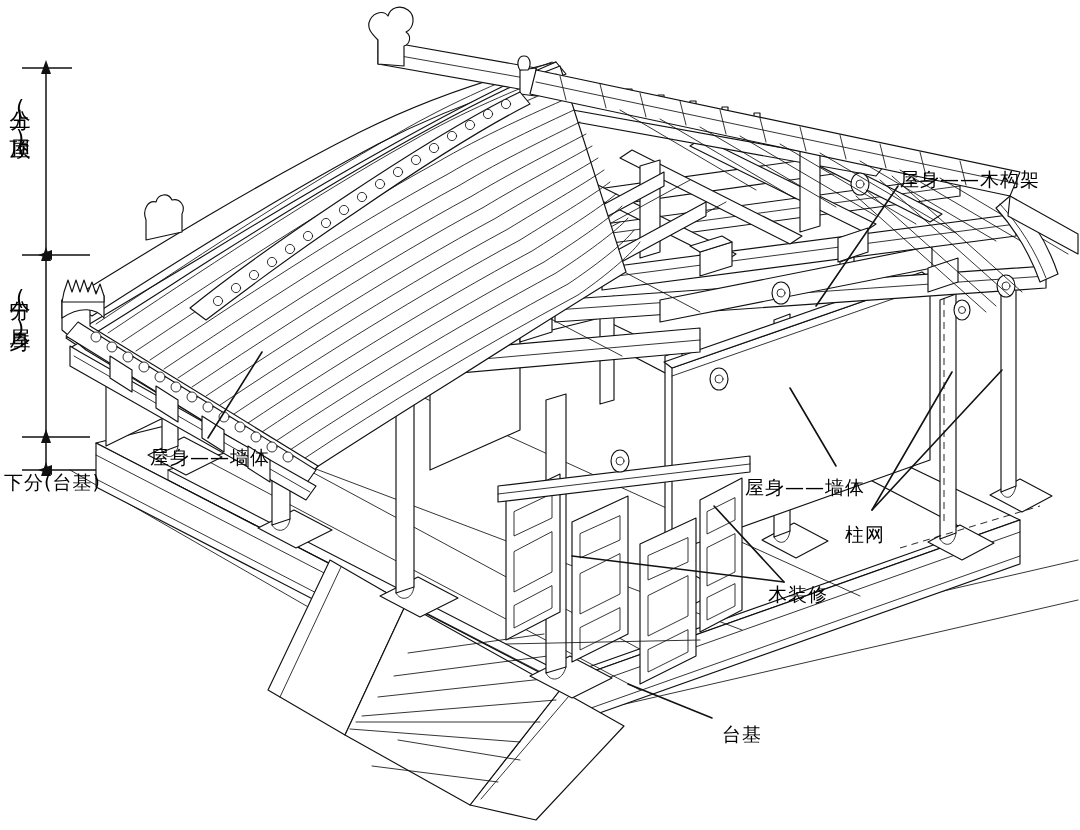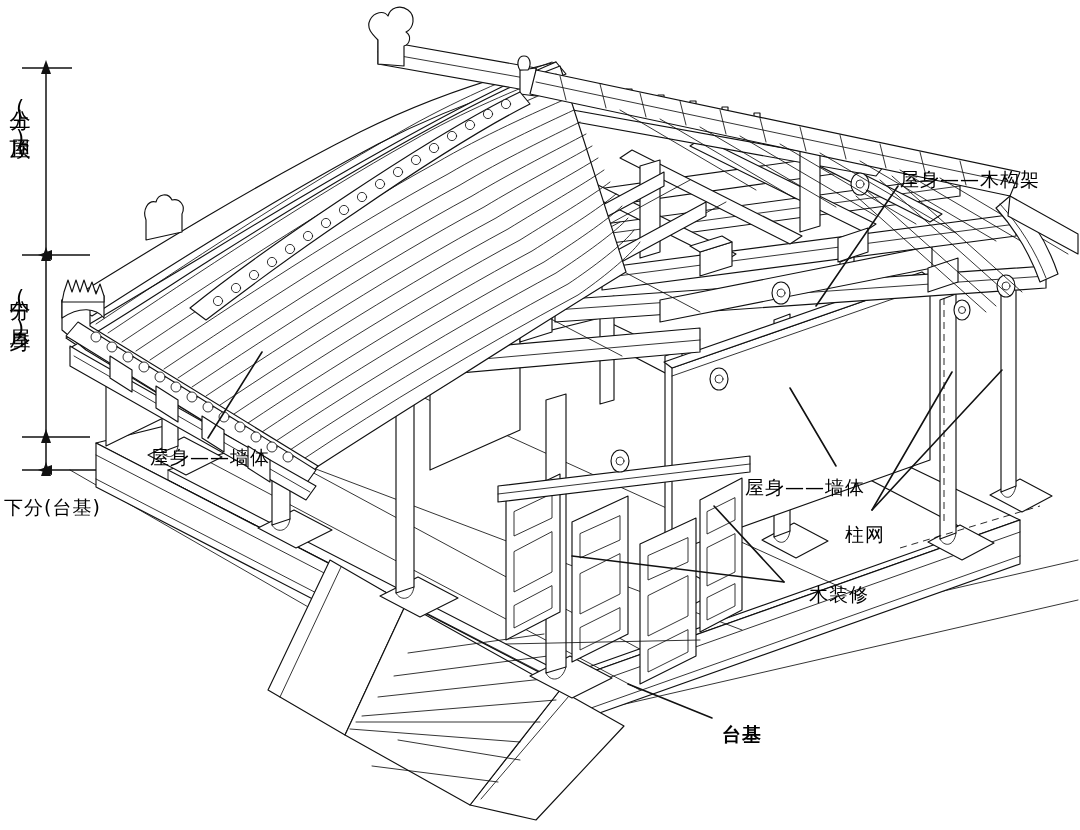--- a/index.html
+++ b/index.html
@@ -484,22 +484,22 @@
 
       <line class="lead" x1="784" y1="582" x2="572" y2="556"></line>
       <line class="lead" x1="784" y1="582" x2="714" y2="506"></line>
 
       <line class="lead" x1="712" y1="718" x2="628" y2="684"></line>
     </g>
   </svg>
 
   <div class="lbl lbl-v" style="left:6px;top:92px;">上分(屋顶)</div>
   <div class="lbl lbl-v" style="left:6px;top:282px;">中分(屋身)</div>
-  <div class="lbl lbl-h" style="left:4px;top:495px;">下分(台基)</div>
+  <div class="lbl lbl-h" style="left:4px;top:470px;">下分(台基)</div>
 
   <div class="lbl lbl-h" style="left:900px;top:167px;">屋身——木构架</div>
   <div class="lbl lbl-h" style="left:150px;top:445px;">屋身——墙体</div>
   <div class="lbl lbl-h" style="left:745px;top:475px;">屋身——墙体</div>
   <div class="lbl lbl-h" style="left:845px;top:522px;text-align:center;">柱网</div>
-  <div class="lbl lbl-h" style="left:809px;top:582px;">木装修</div>
-  <div class="lbl lbl-h" style="left:722px;top:722px;font-weight:bold;">台基</div>
+  <div class="lbl lbl-h" style="left:768px;top:582px;">木装修</div>
+  <div class="lbl lbl-h" style="left:722px;top:722px;">台基</div>
 
 </div>
 
 </body></html>

